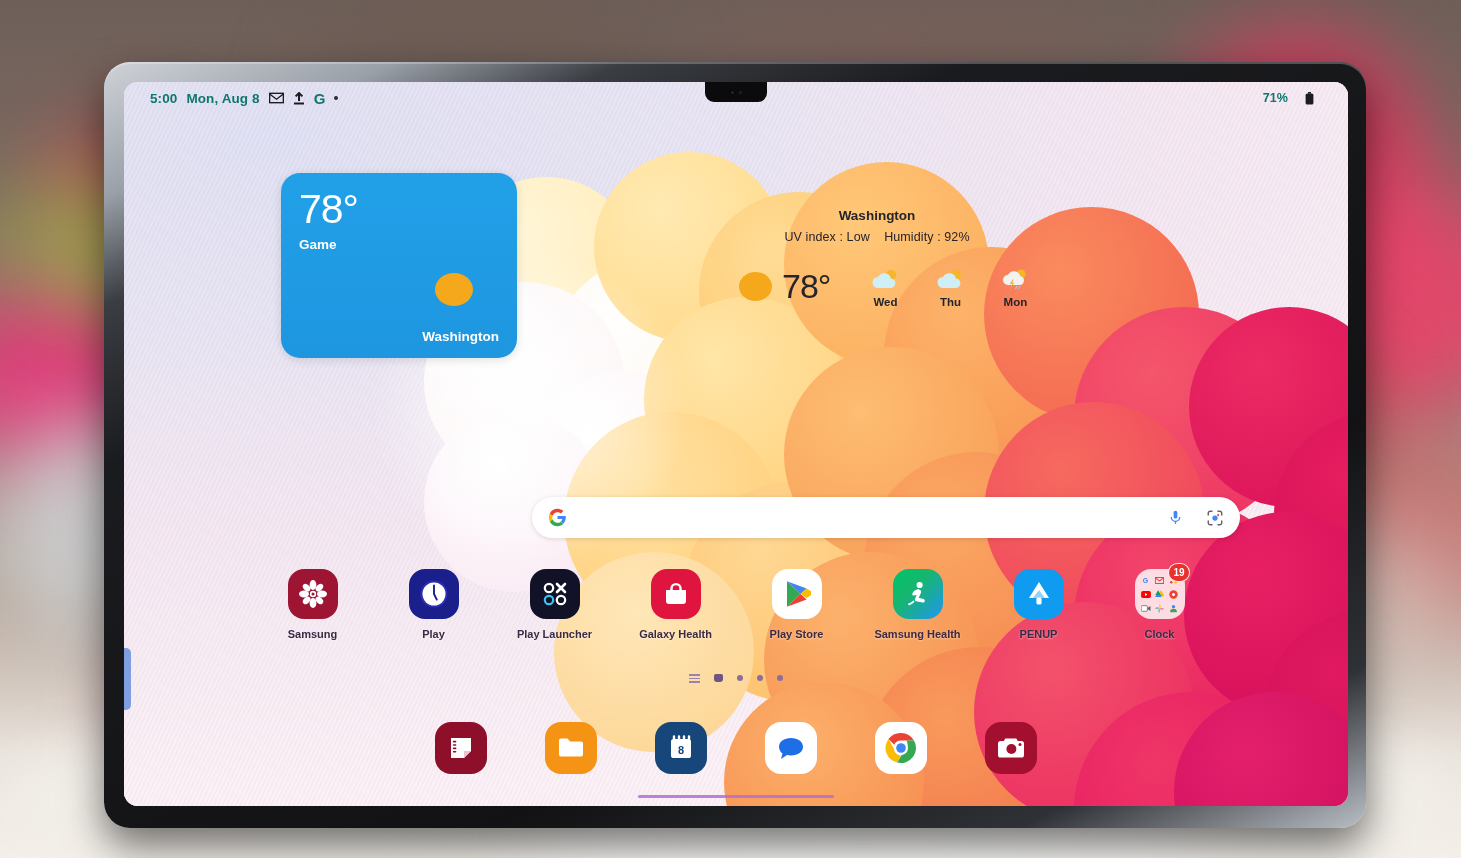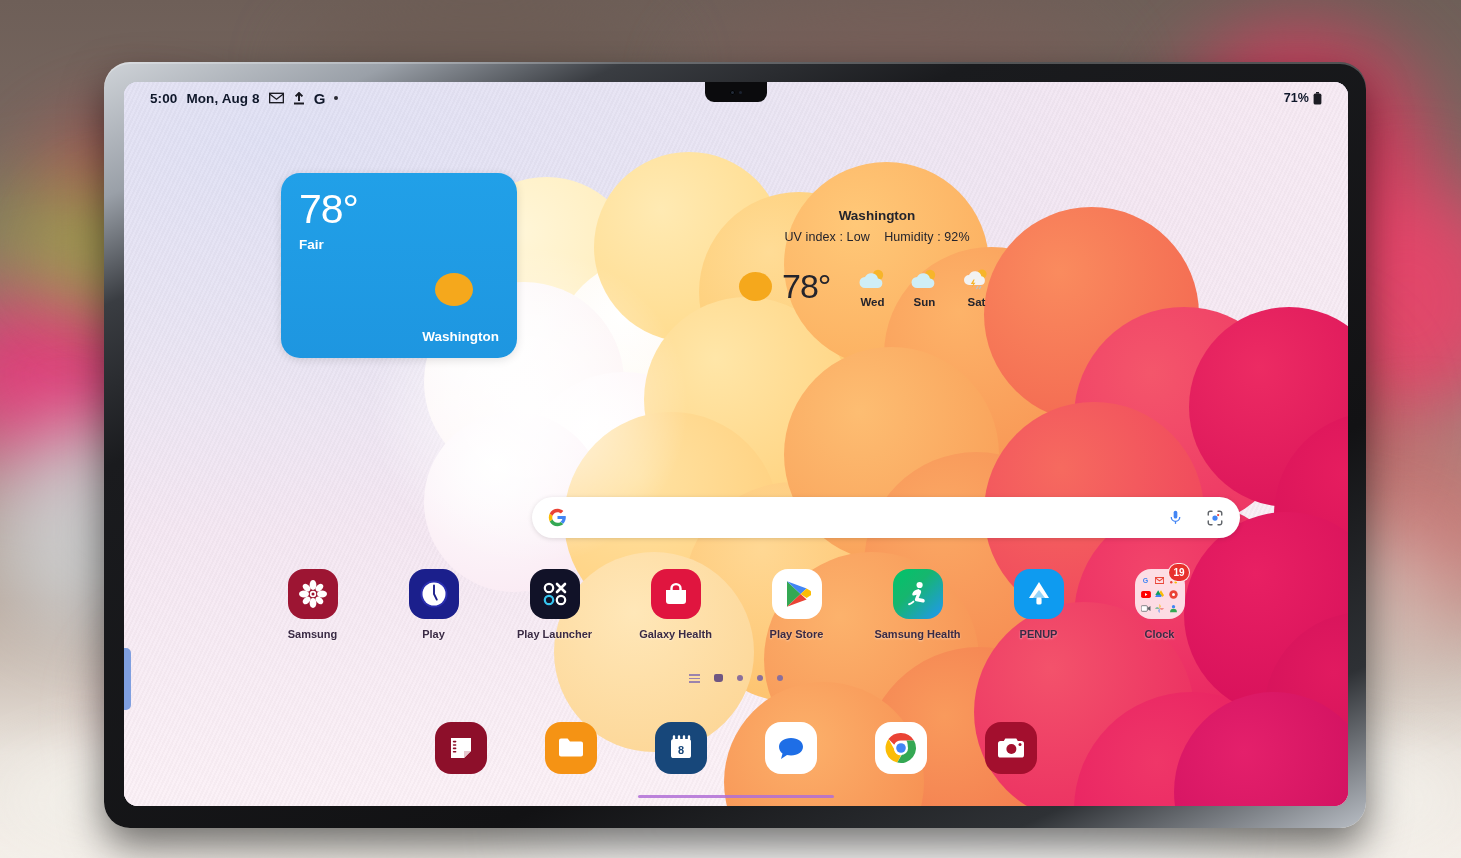--- a/index.html
+++ b/index.html
@@ -38,25 +38,25 @@
   #wallpaper { position:absolute; inset:0; z-index:1;
     background:
       radial-gradient(120% 90% at 12% 8%, #dfe0f4 0%, #e9e4f3 32%, #f4e7f2 60%, #fbf0f6 100%),
       linear-gradient(170deg,#dcdcf2 0%,#f2e6f2 55%,#fdf3f8 100%);
   }
   #wallpaper .sheen { position:absolute; inset:0;
     background:repeating-linear-gradient(115deg, rgba(255,255,255,.06) 0 2px, rgba(0,0,0,.02) 2px 4px); }
   .bead { position:absolute; border-radius:50%; }
 
   
-  #statusbar { position:absolute; top:0; left:0; right:0; height:32px; z-index:50;
+  #statusbar { position:absolute; top:0; left:0; right:8px; height:32px; z-index:50;
     display:flex; align-items:center; justify-content:space-between;
-    padding:0 26px; color:#0f172a; font-size:13.5px; font-weight:600; letter-spacing:.1px; }
+    padding:0 26px; color:#0f766e; font-size:13.5px; font-weight:600; letter-spacing:.1px; }
   #sb-left { display:flex; align-items:center; gap:9px; }
-  #sb-right { display:flex; align-items:center; gap:4px; font-size:12.5px; }
+  #sb-right { display:flex; align-items:center; gap:17px; font-size:12.5px; }
   .sb-ico { display:inline-flex; align-items:center; }
   .dotsep { width:4px;height:4px;border-radius:50%;background:#2a2a33; display:inline-block; }
 
   
   #weather-card {
     position:absolute; left:157px; top:91px; width:236px; height:185px; z-index:20;
     background:linear-gradient(180deg,#21a0e8 0%,#1e96e0 100%);
     border-radius:19px; padding:16px 18px; color:#fff;
     box-shadow:0 2px 10px rgba(0,0,0,.12);
   }
@@ -68,21 +68,21 @@
 
   
   #weather-glance { position:absolute; left:593px; top:126px; width:320px; z-index:20;
     color:#24242c; text-align:center; }
   #weather-glance .gcity { font-size:13.5px; font-weight:700; }
   #weather-glance .gmeta { font-size:12.5px; font-weight:500; margin-top:7px; letter-spacing:.1px; }
   #weather-glance .grow { display:flex; align-items:center; margin-top:20px; }
   #weather-glance .gsun { width:33px;height:29px;border-radius:50%;background:#f5a81c; margin-left:22px; }
   #weather-glance .gtemp { font-size:34px; font-weight:400; margin-left:10px; letter-spacing:-1px; }
   #weather-glance .gdays { display:flex; gap:16px; margin-left:24px; margin-top:4px; }
-  #weather-glance .gday { width:36px; text-align:center; }
+  #weather-glance .gday { width:36px; text-align:center;margin-left:13px; }
   #weather-glance .gdlabel { font-size:11.5px; font-weight:700; margin-top:2px; }
 
   
   #searchbar { position:absolute; left:408px; top:415px; width:708px; height:41px; z-index:25;
     background:#fff; border-radius:21px; display:flex; align-items:center;
     padding:0 16px; box-shadow:0 1px 5px rgba(0,0,0,.13); }
   #searchbar .sb-input { flex:1; border:none; outline:none; background:transparent;
     font-family:"Liberation Sans",sans-serif; font-size:14px; color:#3c4043; padding:0 12px; }
   #searchbar .s-ico { display:flex; align-items:center; justify-content:center; cursor:pointer; }
 
@@ -223,21 +223,21 @@
           <svg width="9" height="13" viewBox="0 0 9 13">
               <rect x="3" y="0" width="3" height="1.6" fill="#1c1c24"></rect>
               <rect x="0.6" y="1.6" width="7.8" height="11" rx="1.6" fill="#1c1c24"></rect>
             </svg>
         </span>
       </div>
     </div>
 
     <div id="weather-card">
       <div class="temp">78°</div>
-      <div class="cond">Fair</div>
+      <div class="cond">Game</div>
       <div class="sun"></div>
       <div class="city">Washington</div>
     </div>
 
     <div id="weather-glance">
       <div class="gcity">Washington</div>
       <div class="gmeta">
         <span>UV index : Low</span>
         &nbsp;&nbsp;
         <span>Humidity : 92%</span>
@@ -251,30 +251,30 @@
               <circle cx="21" cy="7" r="5.2" fill="#f7b52a"></circle>
               <path d="M8 20a5.5 5.5 0 0 1 0-11 7 7 0 0 1 13 1.4 4.8 4.8 0 0 1-.9 9.6z" fill="#cfeef6"></path>
             </svg>
             <div class="gdlabel">Wed</div>
           </div>
           <div class="gday">
             <svg width="30" height="22" viewBox="0 0 30 22">
               <circle cx="21" cy="7" r="5.2" fill="#f7b52a"></circle>
               <path d="M8 20a5.5 5.5 0 0 1 0-11 7 7 0 0 1 13 1.4 4.8 4.8 0 0 1-.9 9.6z" fill="#cfeef6"></path>
             </svg>
-            <div class="gdlabel">Sun</div>
+            <div class="gdlabel">Thu</div>
           </div>
           <div class="gday">
             <svg width="30" height="22" viewBox="0 0 30 22">
               <circle cx="21" cy="6" r="4.6" fill="#f7b52a"></circle>
               <path d="M8 17a5 5 0 0 1 0-10 6.6 6.6 0 0 1 12.4 1.3A4.4 4.4 0 0 1 19.6 17z" fill="#f2f2f2"></path>
               <path d="M12.5 11.5 9.8 16h2.3l-1.6 3.8 4-5h-2.2l1.4-3.3z" fill="#f7b52a"></path>
               <path d="M17 18l-1.6 3M20 18l-1.6 3" stroke="#b9c3cc" stroke-width="1.2"></path>
             </svg>
-            <div class="gdlabel">Sat</div>
+            <div class="gdlabel">Mon</div>
           </div>
         </div>
       </div>
     </div>
 
     <div id="searchbar">
       <span class="s-ico">
         <svg width="19" height="19" viewBox="0 0 48 48">
           <path fill="#4285F4" d="M45 24c0-1.6-.1-2.7-.4-3.9H24v7.5h12c-.2 2-1.5 5-4.4 7l6.7 5.2C42.2 36 45 30.6 45 24z"></path>
           <path fill="#34A853" d="M24 46c5.9 0 10.9-2 14.5-5.3l-6.9-5.4C29.8 36.6 27.2 37.5 24 37.5c-5.8 0-10.7-3.8-12.5-9.1l-7.1 5.5C8 41.4 15.4 46 24 46z"></path>

